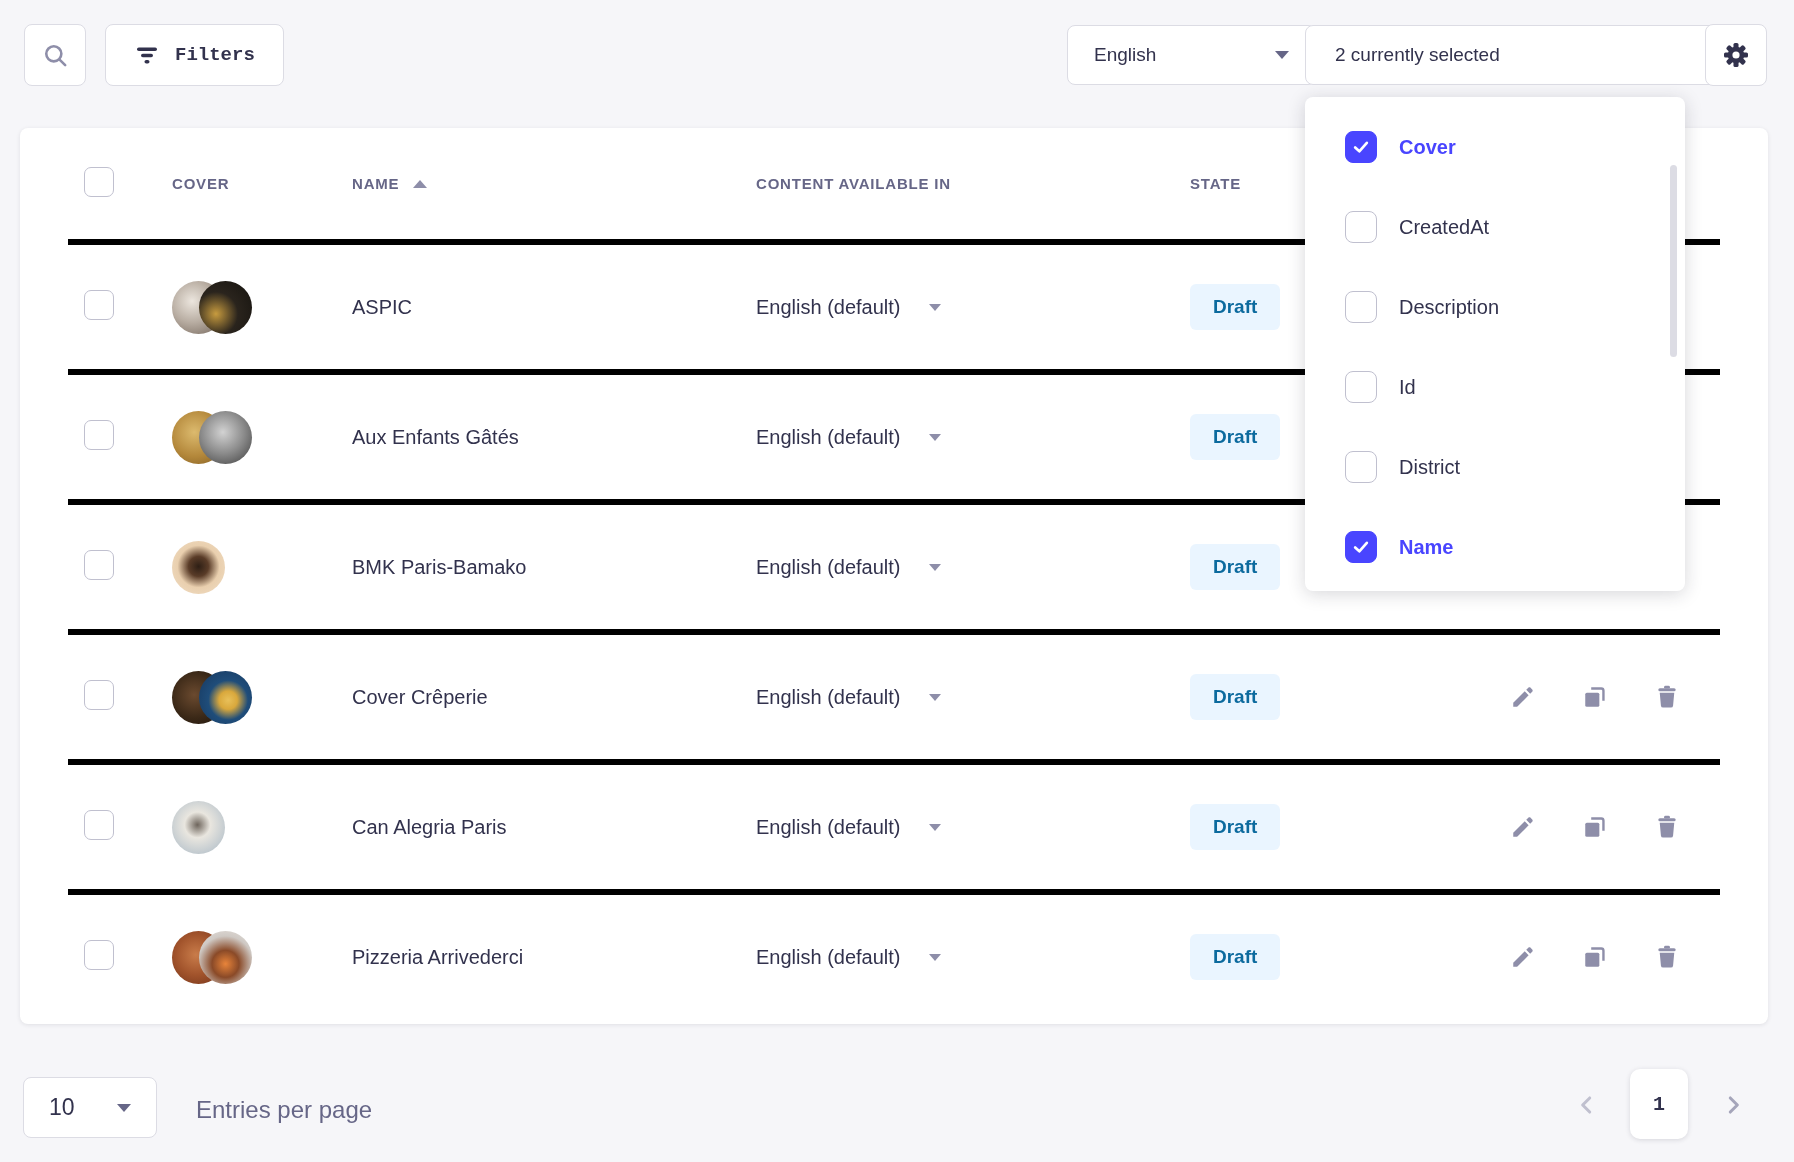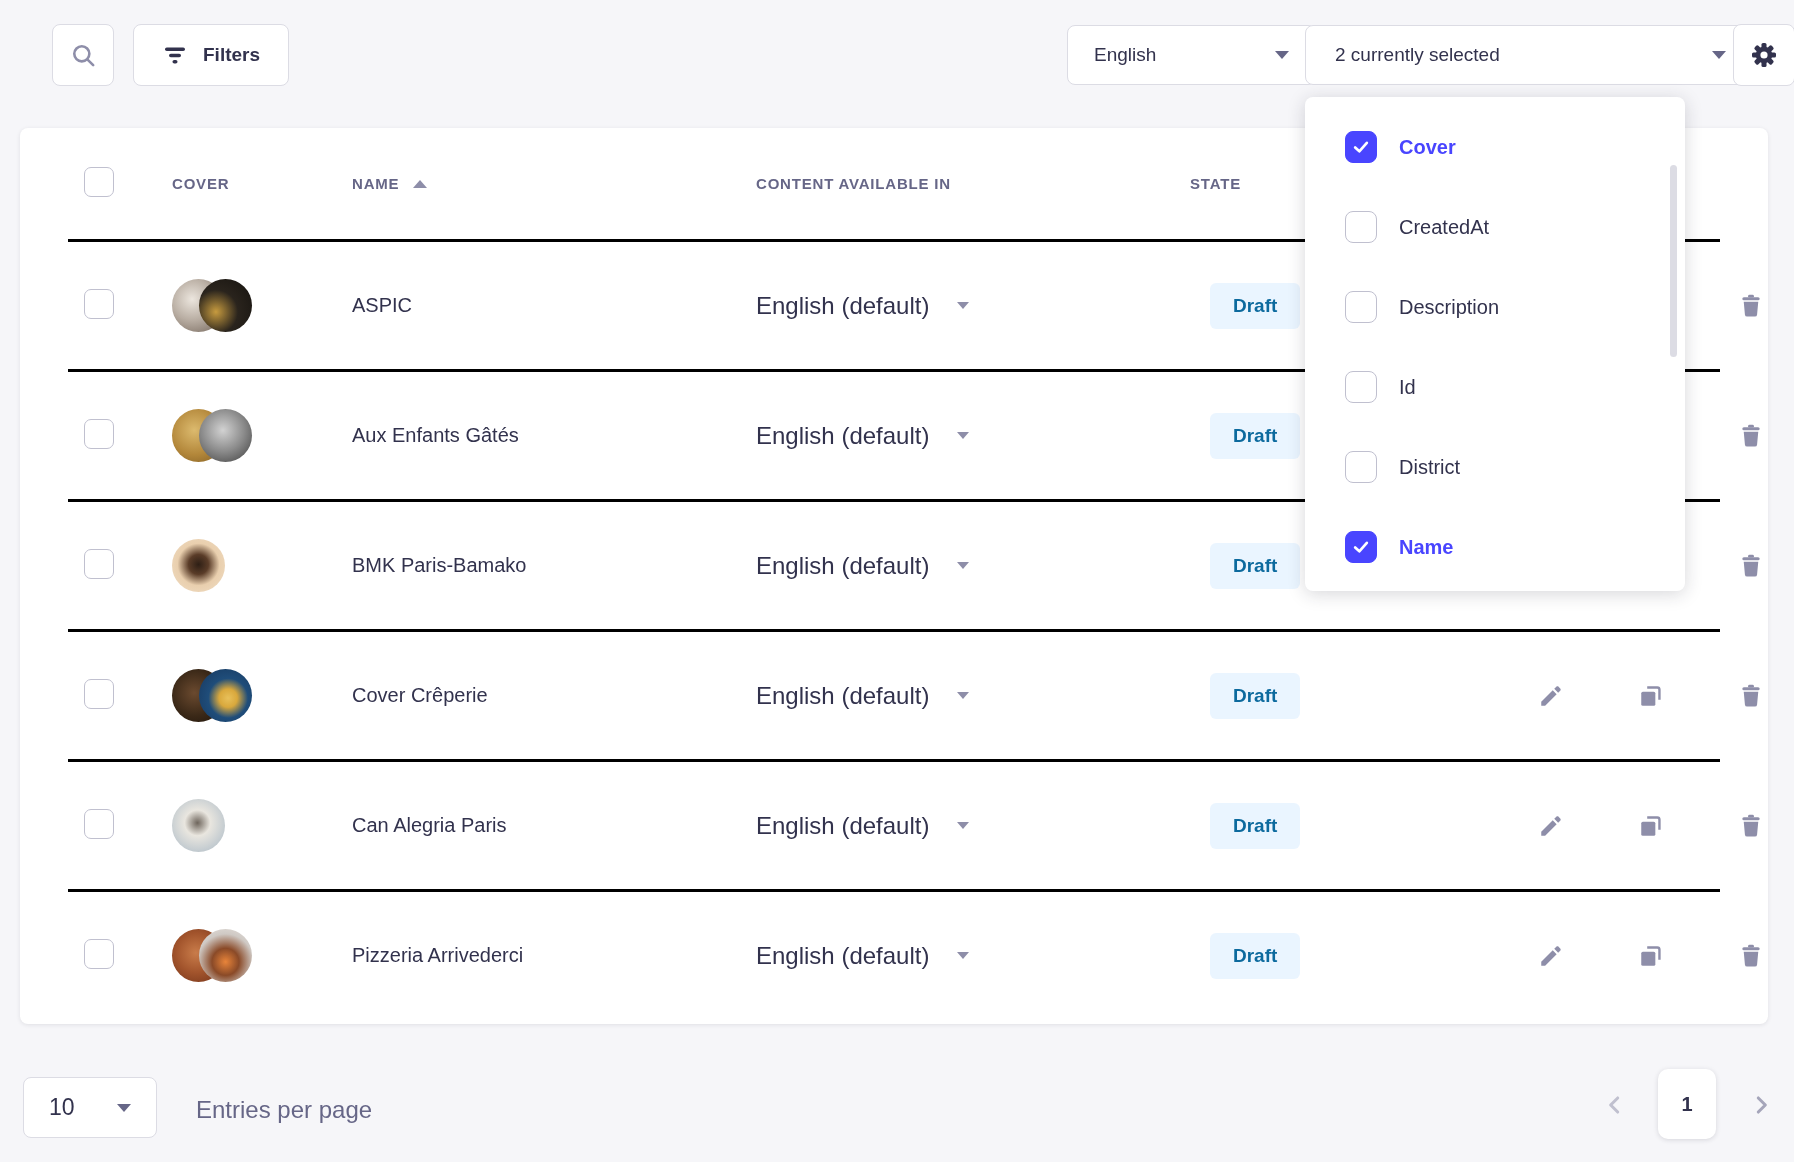--- a/index.html
+++ b/index.html
@@ -4,21 +4,21 @@
 <style>
   * { margin:0; padding:0; box-sizing:border-box; }
   html,body { width:1794px; height:1162px; }
   body {
     position:relative;
     background:#f6f6f9;
     font-family:"Liberation Sans","DejaVu Sans",sans-serif;
     color:#32324d;
     overflow:hidden;
   }
-  button { font-family:Liberation Sans, sans-serif; cursor:pointer;margin-left:28px; }
+  button { font-family:Liberation Mono, monospace; cursor:pointer; }
 
   
   .btn-white {
     position:absolute; background:#fff; border:1px solid #dcdce4; border-radius:8px;
     display:flex; align-items:center; justify-content:center;
   }
   .search-btn { left:24px; top:24px; width:62px; height:62px; }
   .filters-btn { left:105px; top:24px; height:62px; padding:0 28px; gap:15px;
     font-size:19px; font-weight:700; color:#32324d; }
   .select-btn { top:25px; height:60px; display:flex; align-items:center; justify-content:space-between;
@@ -32,39 +32,39 @@
   .caret-sm { border-left-width:6px; border-right-width:6px; border-top-width:7px; border-top-color:#8e8ea9; }
 
   
   .table-card {
     position:absolute; left:20px; top:128px; width:1748px; height:896px;
     background:#fff; border-radius:8px; box-shadow:0 1px 4px rgba(33,33,52,.1);
   }
   .t-inner { margin:0 48px; }
   .trow {
     display:grid; grid-template-columns:88px 180px 404px 434px 310px 1fr;
-    padding-left:16px; align-items:center; height:130px; border-top:3px solid #000000;
+    padding-left:16px; align-items:center; height:130px; border-top:6px solid #000000;
   }
   .thead { height:111px; border-top:none; }
   .th { font-size:15px; font-weight:700; letter-spacing:.8px; color:#666687; display:flex; align-items:center; gap:14px; }
   .sort-asc { width:0; height:0; border-left:7px solid transparent; border-right:7px solid transparent;
     border-bottom:8px solid #8e8ea9; display:inline-block; }
 
   .cb { width:30px; height:30px; border:1px solid #c0c0cf; border-radius:7px; background:#fff; display:inline-block; }
 
   .c-cover { display:flex; align-items:center; }
   .avatar { width:53px; height:53px; border-radius:50%; display:inline-block; flex:0 0 auto; }
   .avatar + .avatar { margin-left:-26px; }
 
   .c-name { font-size:20px; color:#32324d; }
-  .c-content { display:flex; align-items:center; gap:28px; font-size:24px; color:#32324d; }
+  .c-content { display:flex; align-items:center; gap:28px; font-size:20px; color:#32324d; }
   .badge {
     display:inline-flex; align-items:center; justify-content:center;
     height:46px; padding:0 23px; border-radius:6px;
-    background:#eaf5ff; color:#0c6a9e; font-size:19px; font-weight:700;margin-left:20px;
+    background:#eaf5ff; color:#0c6a9e; font-size:19px; font-weight:700;
   }
   .c-actions { display:flex; align-items:center; gap:26px; }
   .iconbtn { width:46px; height:46px; border:none; background:transparent; display:flex; align-items:center; justify-content:center; }
 
   
   .dropdown {
     position:absolute; left:1305px; top:97px; width:380px; height:494px;
     background:#fff; border-radius:8px; box-shadow:0 3px 18px rgba(33,33,52,.18);
     padding:10px 0 0 0; z-index:10;
   }

